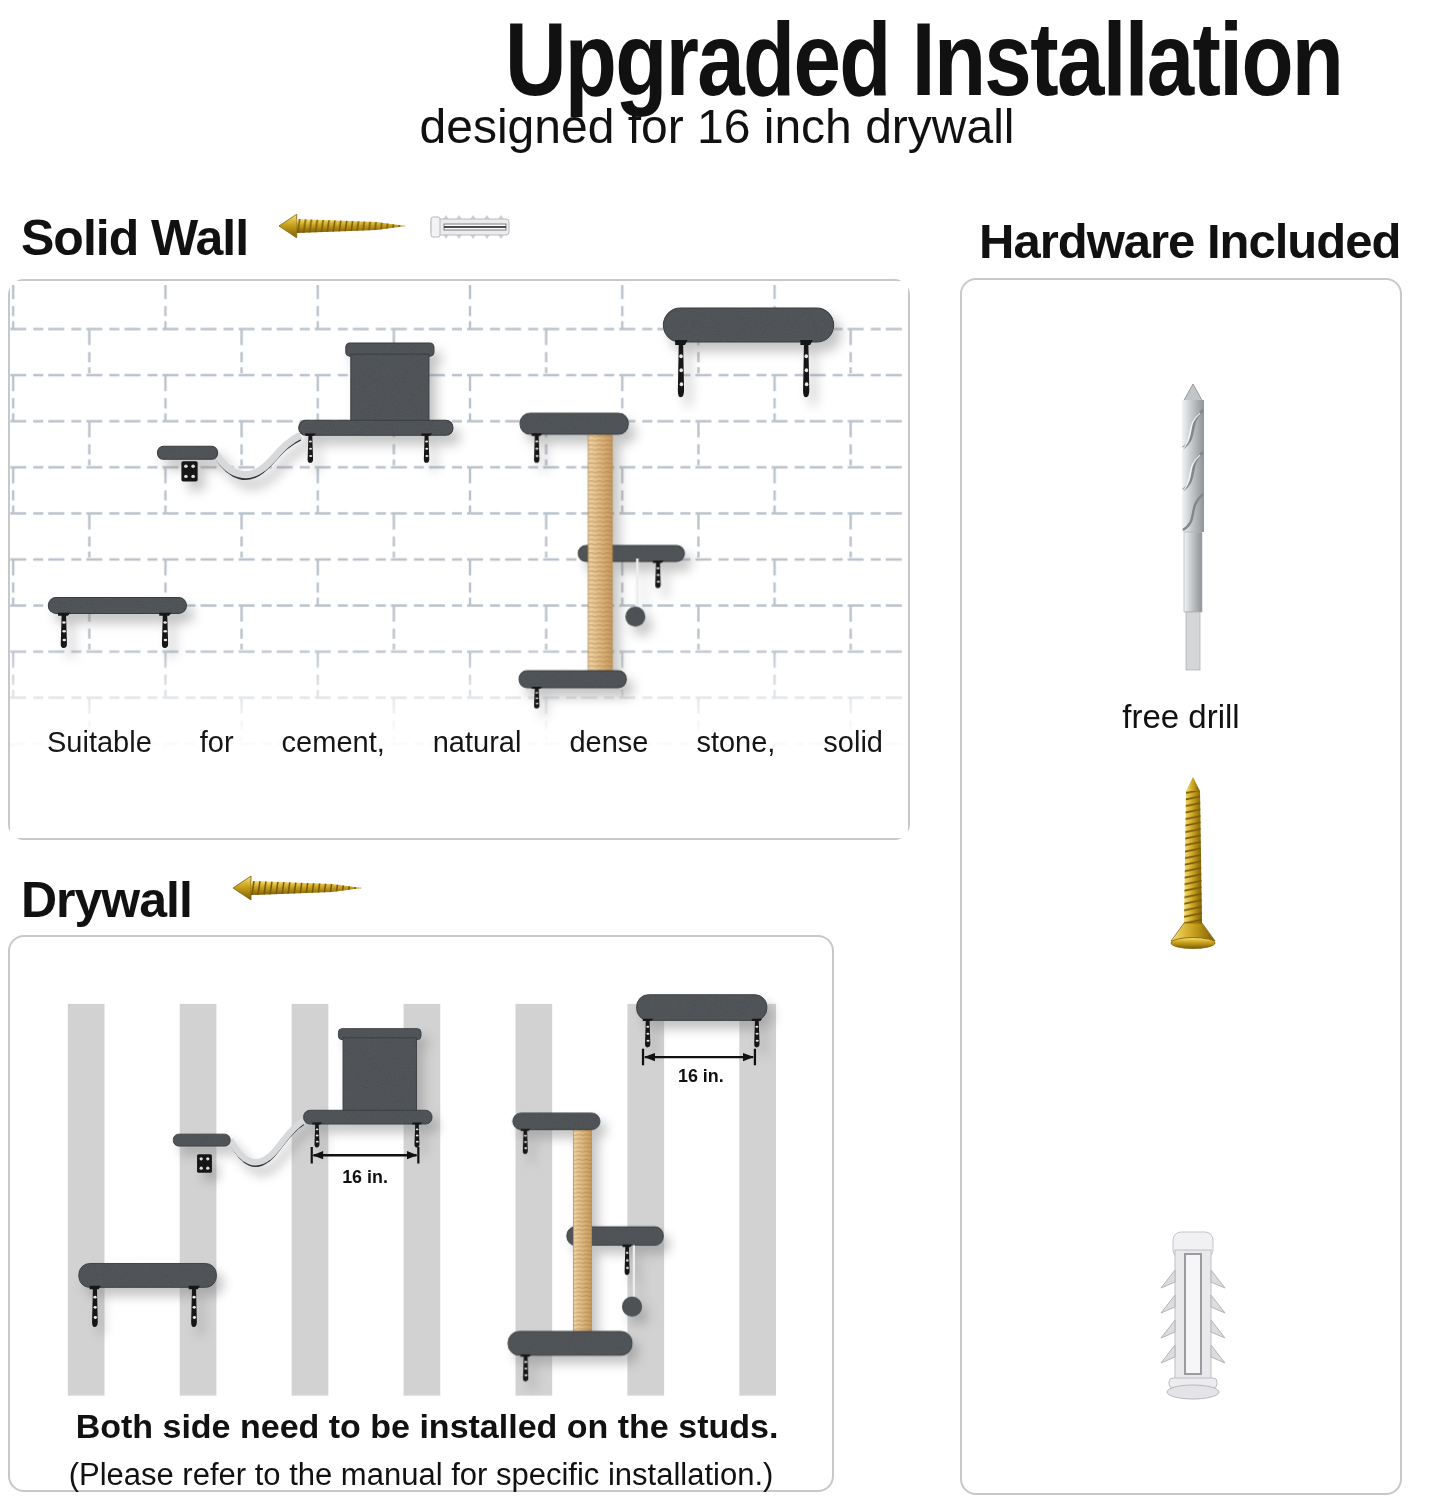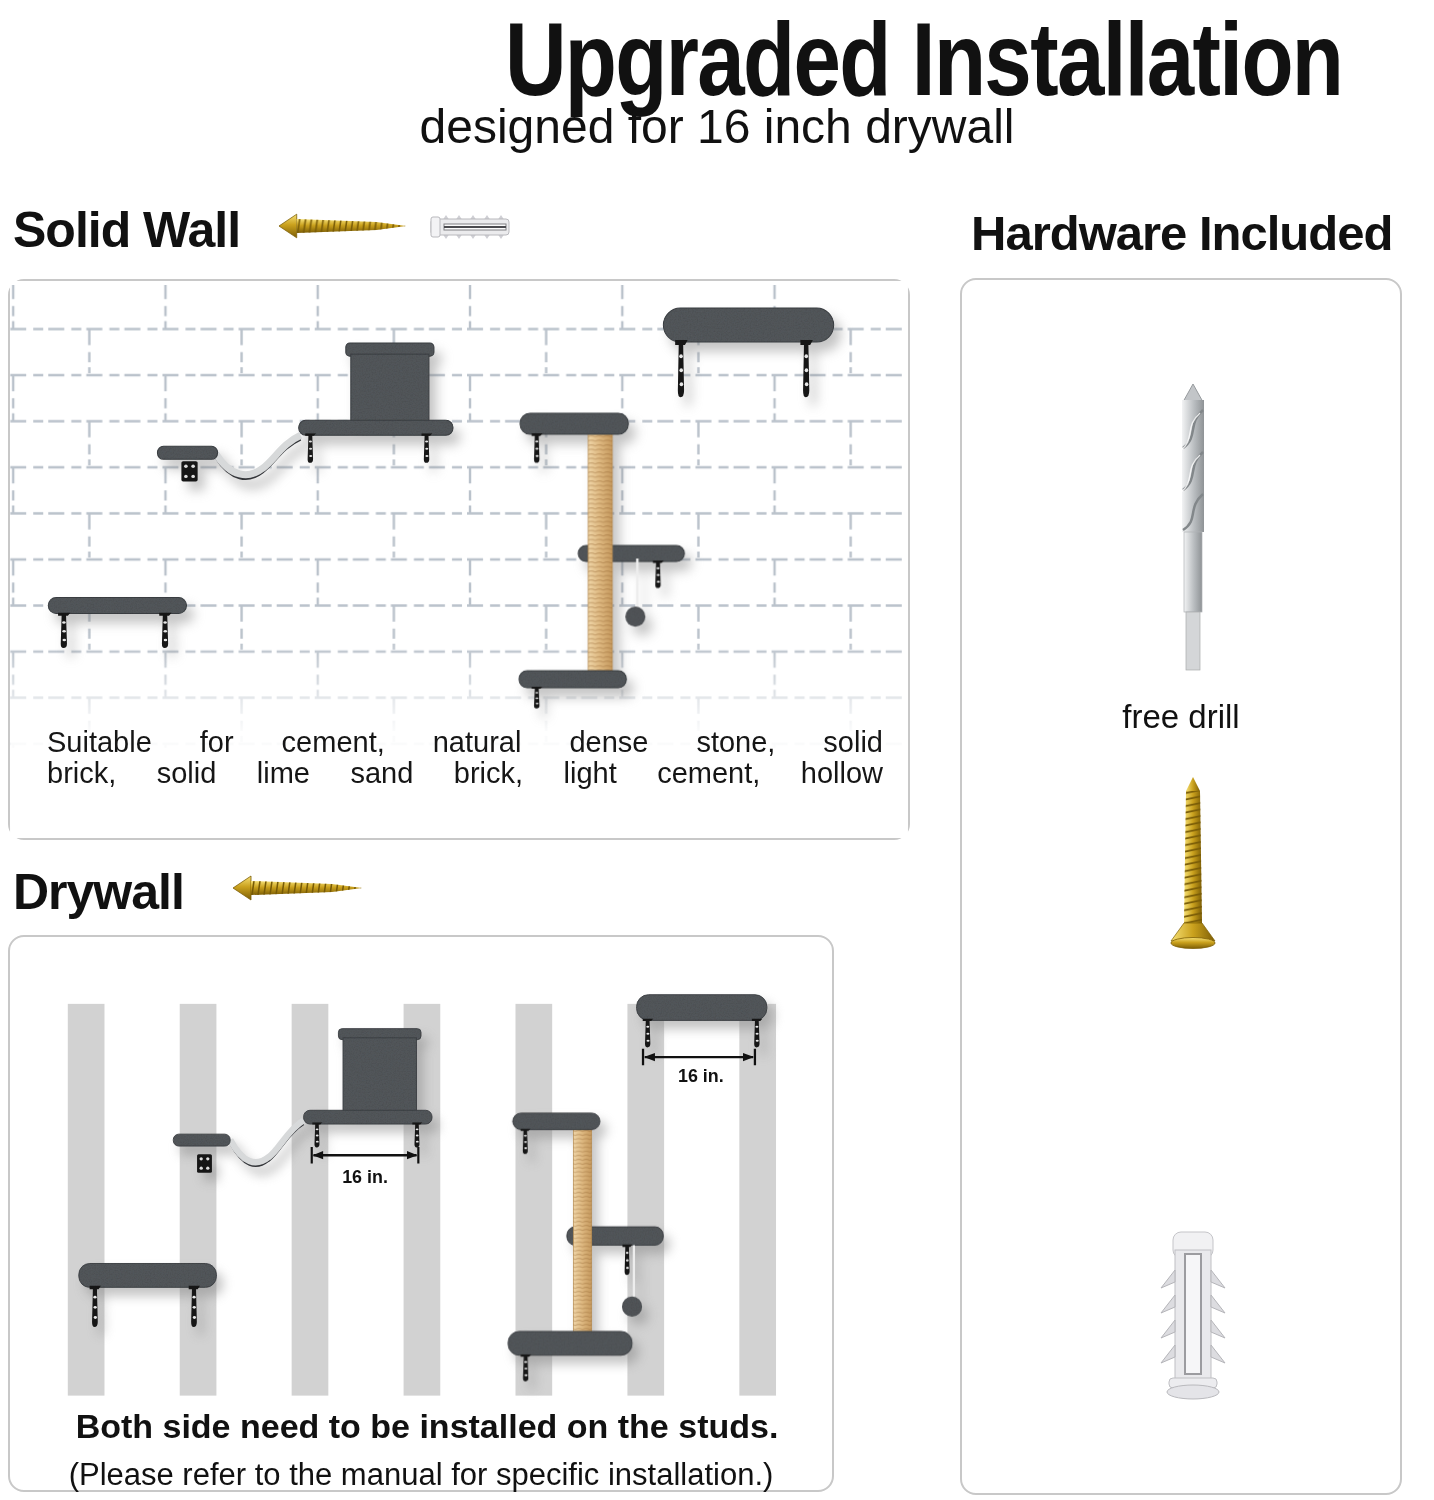--- a/index.html
+++ b/index.html
@@ -1,21 +1,21 @@
 <!DOCTYPE html>
 <html><head>
 <meta charset="utf-8">
 <style>
   html,body { margin:0; padding:0; }
   body {
     width:1434px; height:1500px; position:relative; background:#fff;
     font-family:"Liberation Sans", sans-serif; color:#111; overflow:hidden;
   }
   .abs { position:absolute; }
-  h1,h2 { margin:8px; font-weight:bold; line-height:1.05; }
+  h1,h2 { margin:16px; font-weight:bold; line-height:1.05; }
 
   .title-wrap { top:0; left:0; right:0; text-align:right; }
   .title-inner { display:inline-block; font-size:104px; font-weight:bold;
     letter-spacing:-2px; transform:scaleX(.82); transform-origin:center; white-space:nowrap; }
   .subtitle { top:99px; left:0; right:0; text-align:center; font-size:48px; }
 
   .h-solid { top:196px; left:5px; font-size:50px; letter-spacing:-1px; }
   .h-dry   { top:858px; left:5px; font-size:50px; letter-spacing:-1px; }
   .h-hw    { top:200px; left:963px; font-size:49px; letter-spacing:-1px; white-space:nowrap; }
 
@@ -198,21 +198,20 @@
 
       <g class="furn">
         <rect class="carpet" x="38" y="316" width="138" height="16" rx="8" filter="url(#rough)"></rect>
         <use href="#brk" x="46" y="331" width="16" height="36"></use>
         <use href="#brk" x="147" y="331" width="16" height="36"></use>
       </g>
     </svg>
 
     <div class="caption">
       <div class="just">Suitable for cement, natural dense stone, solid</div>
-      <div class="just">brick, solid lime sand brick, light cement, hollow</div>
     </div>
   </div>
 
   <h2 class="abs h-dry">Drywall</h2>
   <svg class="abs icon-screw-2" viewBox="0 0 132 32">
       <use href="#screwH" width="132" height="32"></use>
     </svg>
 
   <div class="abs panel dry-panel">
     <svg class="fill" viewBox="0 0 896 553">

